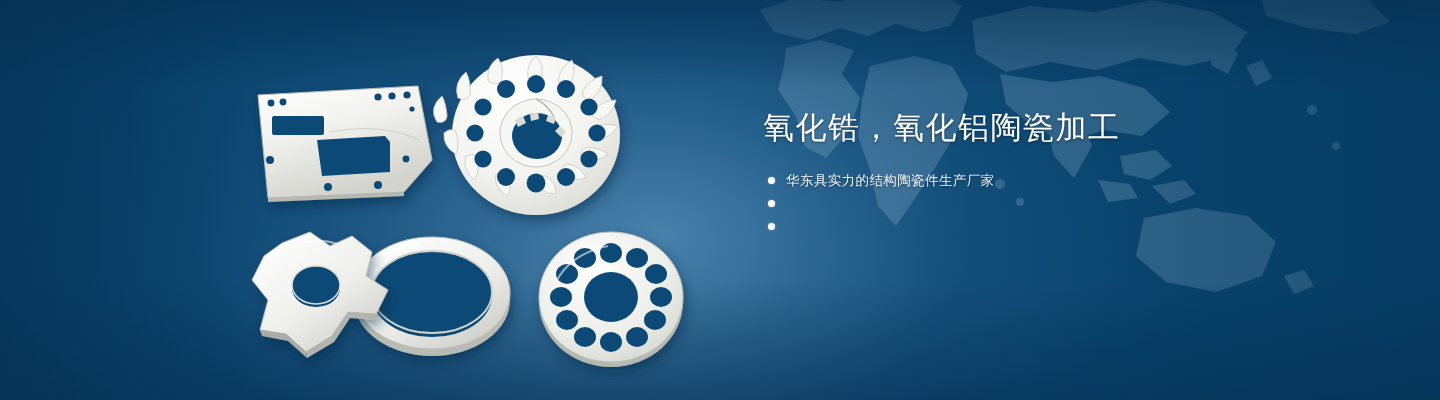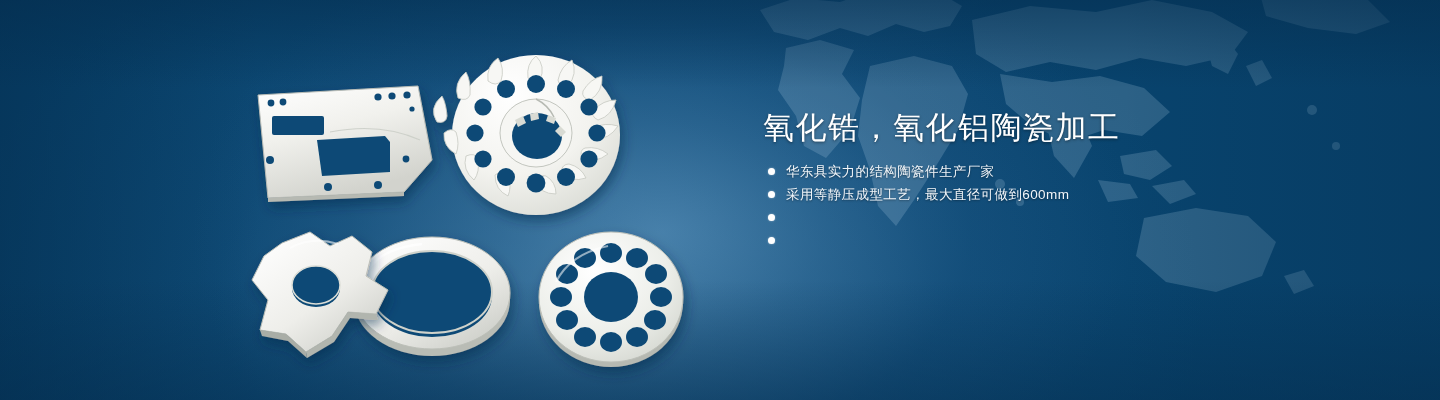--- a/index.html
+++ b/index.html
@@ -83,21 +83,21 @@
   .headline {
     color: #ffffff;
     font-size: 31px;
     line-height: 40px;
     letter-spacing: 1.5px;
     font-weight: 400;
     text-shadow: 0 1px 3px rgba(0,0,0,0.45);
     white-space: nowrap;
   }
   .bullets {
-    margin-top: 12px;
+    margin-top: 21px;
     list-style: none;
     padding: 0;
   }
   .bullet {
     display: flex;
     align-items: center;
     height: 23px;
     margin-bottom: 0px;
   }
   .dot {
@@ -324,24 +324,20 @@
 
   <div class="copy">
     <div class="headline">氧化锆，氧化铝陶瓷加工</div>
     <ul class="bullets">
       <li class="bullet">
         <span class="dot"></span>
         <span class="bullet-text">华东具实力的结构陶瓷件生产厂家</span>
       </li>
       <li class="bullet">
         <span class="dot"></span>
-        <span class="bullet-text">采用等静压成型工艺，最大直径可做到600mm</span>
-      </li>
-      <li class="bullet">
-        <span class="dot"></span>
       </li>
       <li class="bullet">
         <span class="dot"></span>
       </li>
     </ul>
   </div>
 
 </div>
 
 </body></html>

